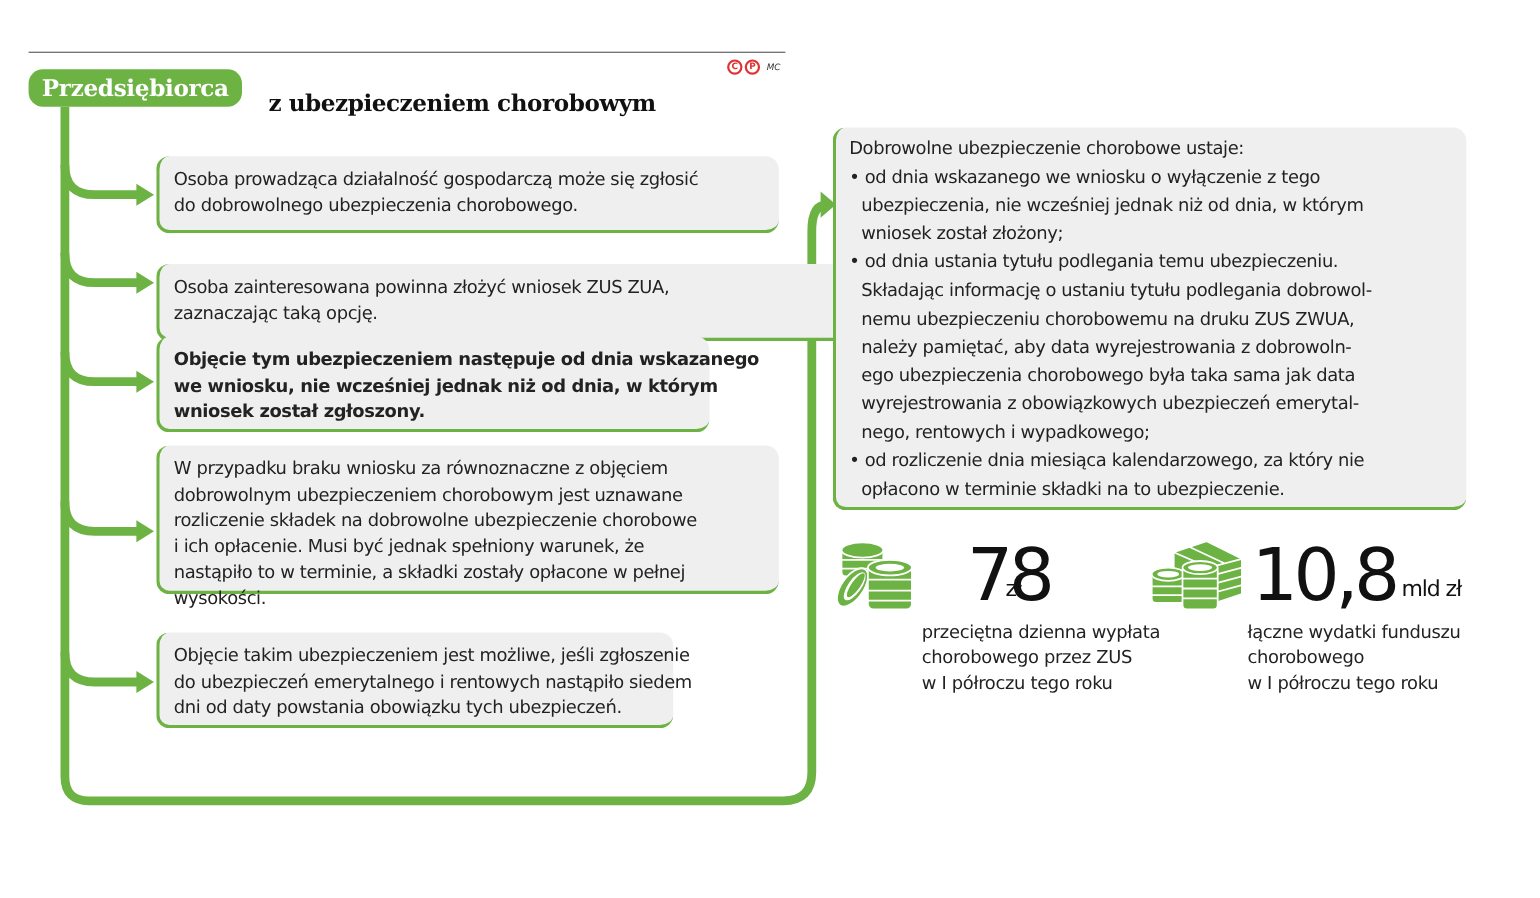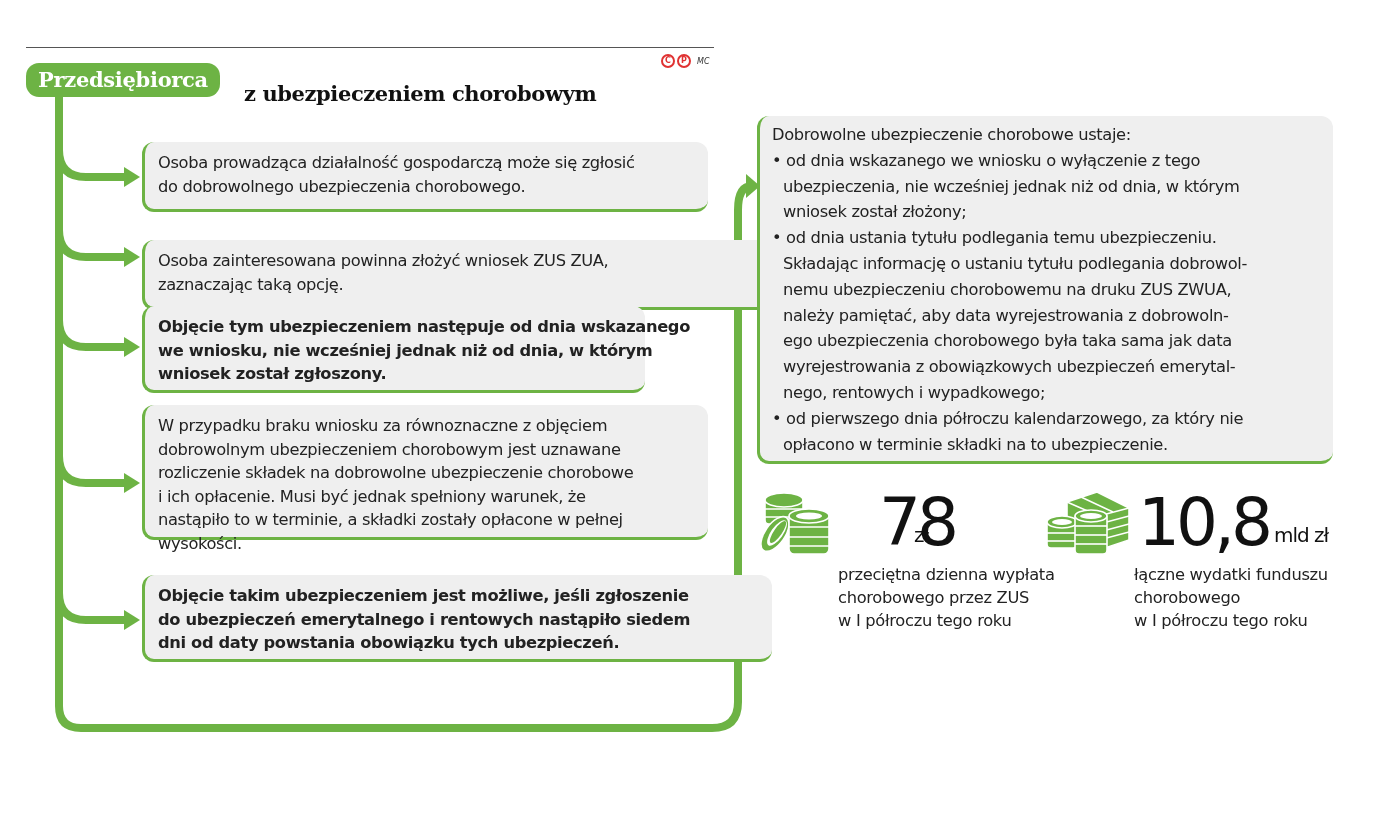--- a/index.html
+++ b/index.html
@@ -101,21 +101,21 @@
 
 <div class="box" style="left:142px; top:405px; width:566px; height:135px;">
   <p>W przypadku braku wniosku za równoznaczne z objęciem</p>
   <p>dobrowolnym ubezpieczeniem chorobowym jest uznawane</p>
   <p>rozliczenie składek na dobrowolne ubezpieczenie chorobowe</p>
   <p>i ich opłacenie. Musi być jednak spełniony warunek, że</p>
   <p>nastąpiło to w terminie, a składki zostały opłacone w pełnej</p>
   <p>wysokości.</p>
 </div>
 
-<div class="box" style="left:142px; top:575px; width:630px; height:87px;font-weight:bold;">
+<div class="box" style="left:142px; top:575px; width:470px; height:87px;">
   <p>Objęcie takim ubezpieczeniem jest możliwe, jeśli zgłoszenie</p>
   <p>do ubezpieczeń emerytalnego i rentowych nastąpiło siedem</p>
   <p>dni od daty powstania obowiązku tych ubezpieczeń.</p>
 </div>
 
 <div class="box rbox" style="left:757px; top:116px; width:576px; height:348px;">
   <p>Dobrowolne ubezpieczenie chorobowe ustaje:</p>
   <div>
     <p>• od dnia wskazanego we wniosku o wyłączenie z tego</p>
     <p style="padding-left:11px">ubezpieczenia, nie wcześniej jednak niż od dnia, w którym</p>
@@ -124,21 +124,21 @@
   <div>
     <p>• od dnia ustania tytułu podlegania temu ubezpieczeniu.</p>
     <p style="padding-left:11px">Składając informację o ustaniu tytułu podlegania dobrowol-</p>
     <p style="padding-left:11px">nemu ubezpieczeniu chorobowemu na druku ZUS ZWUA,</p>
     <p style="padding-left:11px">należy pamiętać, aby data wyrejestrowania z dobrowoln-</p>
     <p style="padding-left:11px">ego ubezpieczenia chorobowego była taka sama jak data</p>
     <p style="padding-left:11px">wyrejestrowania z obowiązkowych ubezpieczeń emerytal-</p>
     <p style="padding-left:11px">nego, rentowych i wypadkowego;</p>
   </div>
   <div>
-    <p>• od pierwszego dnia półroczu kalendarzowego, za który nie</p>
+    <p>• od rozliczenie dnia miesiąca kalendarzowego, za który nie</p>
     <p style="padding-left:11px">opłacono w terminie składki na to ubezpieczenie.</p>
   </div>
 </div>
 
 <svg class="icon" width="78" height="66" viewBox="0 0 78 66" style="left:757px; top:490px;">
   <g fill="#6db344" stroke="#fff" stroke-width="1.6">
 
     <rect x="8" y="8" width="38" height="26" rx="4"></rect>
     <ellipse cx="27" cy="10" rx="19" ry="7"></ellipse>
     <line x1="8" y1="19" x2="46" y2="19"></line>

